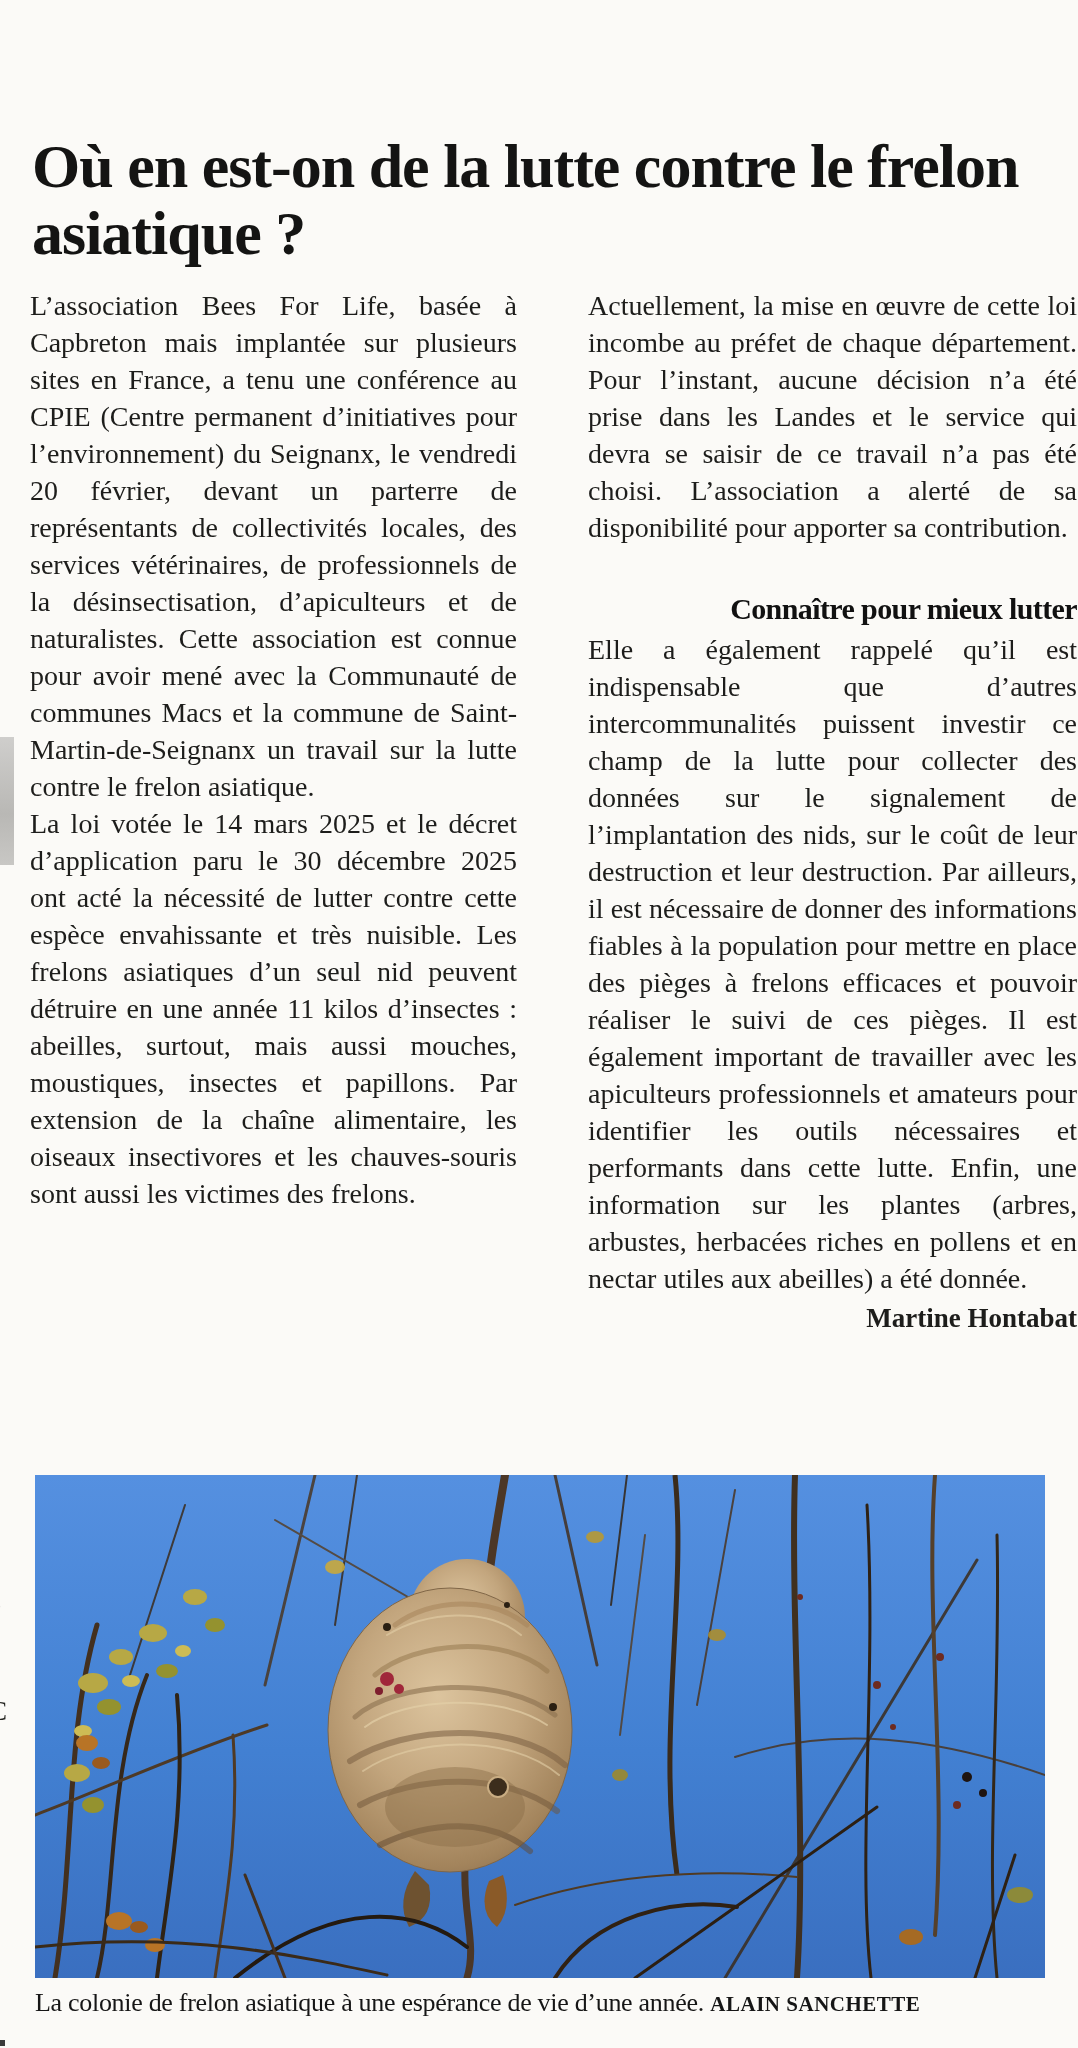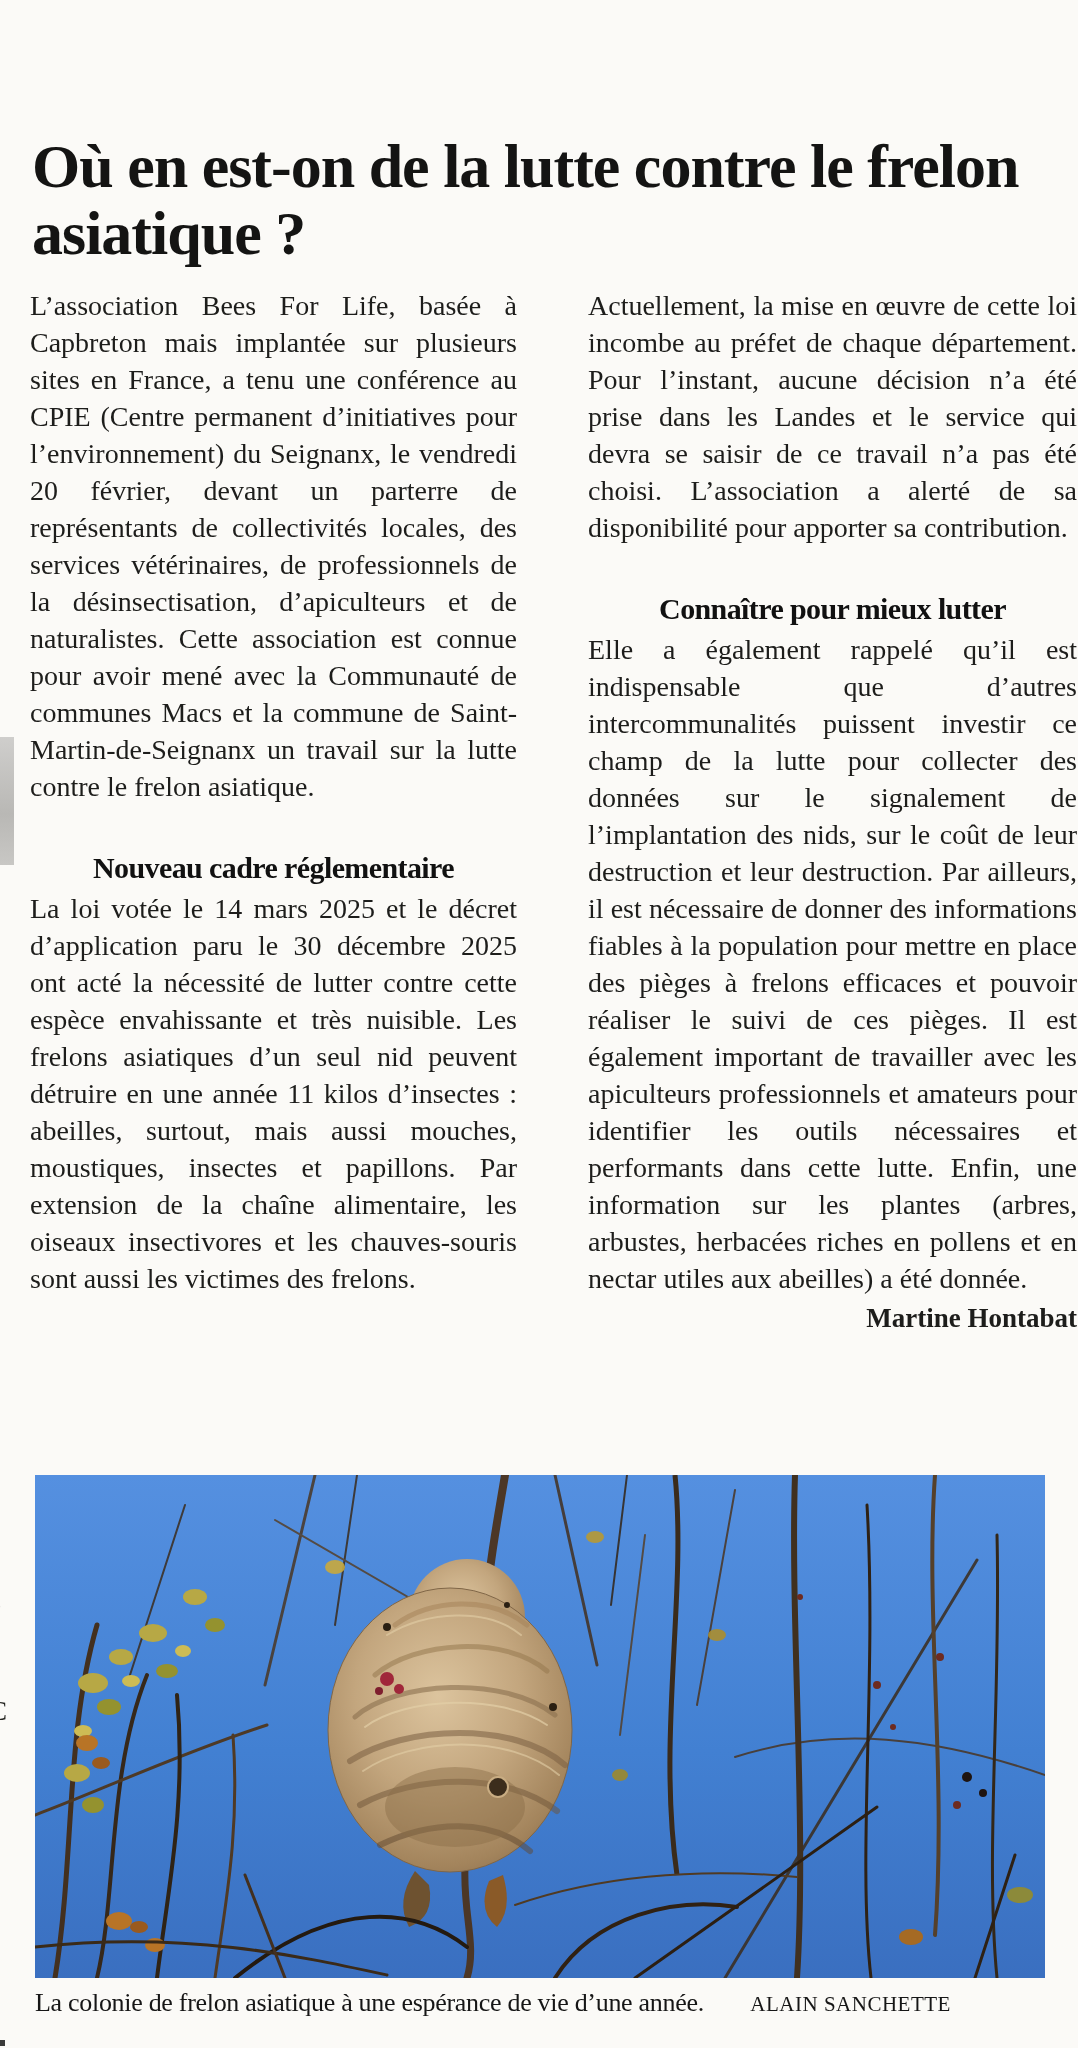--- a/index.html
+++ b/index.html
@@ -20,49 +20,48 @@
   }
   .col{
     position:absolute; top:287px; width:487px;
     font-size:28px; line-height:37px; text-align:justify;
   }
   .col-1{left:30px;}
   .col-2{left:588px; width:489px;}
   .col p{margin:0; text-align:justify;}
   .subhead{
     margin:46px 0 5px 0; font-size:30px; line-height:34px;
-    font-weight:bold; letter-spacing:-0.6px; color:#111; text-align:center;
+    font-weight:bold; letter-spacing:-0.6px; color:#111; text-align:right;
   }
   .byline{margin-top:3px; font-weight:bold; font-size:27px; text-align:right;}
   .photo-figure{position:absolute; left:35px; top:1475px; width:1010px; height:503px; margin:0;}
   .photo-figure svg{display:block; width:1010px; height:503px;}
   .caption{
     position:absolute; left:35px; top:1988px; width:1010px;
     font-size:26px; line-height:30px; color:#161616;
   }
   .caption .cap-bold{font-weight:normal; letter-spacing:-0.3px;}
-  .caption .cap-credit{font-weight:normal; font-size:21px; letter-spacing:0.5px;margin-left:40px;}
+  .caption .cap-credit{font-weight:bold; font-size:21px; letter-spacing:0.5px;}
   .edge-photo-sliver{
     position:absolute; left:0; top:737px; width:14px; height:128px;
     background:linear-gradient(#cfcecc,#b9b8b5 60%,#c8c7c4);
   }
   .frag{position:absolute; left:-11px; font-size:27px; line-height:27px; color:#23231f;}
   .bottom-speck{position:absolute; left:0; top:2040px; width:5px; height:6px; background:#3a3a3a;}
 </style>
 </head>
 <body>
 
 <div class="page">
 
 
   <h1 class="headline">Où en est-on de la lutte contre le frelon asiatique&nbsp;?</h1>
 
   <div class="col col-1">
     <p>L’association Bees For Life, basée à Capbreton mais implantée sur plusieurs sites en France, a tenu une conférence au CPIE (Centre permanent d’initiatives pour l’environnement) du Seignanx, le vendredi 20 février, devant un parterre de représentants de collectivités locales, des services vétérinaires, de professionnels de la désinsectisation, d’apiculteurs et de naturalistes. Cette association est connue pour avoir mené avec la Communauté de communes Macs et la commune de Saint-Martin-de-Seignanx un travail sur la lutte contre le frelon asiatique.</p>
-    <h2 class="subhead">Nouveau cadre réglementaire</h2>
     <p>La loi votée le 14 mars 2025 et le décret d’application paru le 30 décembre 2025 ont acté la nécessité de lutter contre cette espèce envahissante et très nuisible. Les frelons asiatiques d’un seul nid peuvent détruire en une année 11 kilos d’insectes&nbsp;: abeilles, surtout, mais aussi mouches, moustiques, insectes et papillons. Par extension de la chaîne alimentaire, les oiseaux insectivores et les chauves-souris sont aussi les victimes des frelons.</p>
   </div>
 
   <div class="col col-2">
     <p>Actuellement, la mise en œuvre de cette loi incombe au préfet de chaque département. Pour l’instant, aucune décision n’a été prise dans les Landes et le service qui devra se saisir de ce travail n’a pas été choisi. L’association a alerté de sa disponibilité pour apporter sa contribution.</p>
     <h2 class="subhead">Connaître pour mieux lutter</h2>
     <p>Elle a également rappelé qu’il est indispensable que d’autres intercommunalités puissent investir ce champ de la lutte pour collecter des données sur le signalement de l’implantation des nids, sur le coût de leur destruction et leur destruction. Par ailleurs, il est nécessaire de donner des informations fiables à la population pour mettre en place des pièges à frelons efficaces et pouvoir réaliser le suivi de ces pièges. Il est également important de travailler avec les apiculteurs professionnels et amateurs pour identifier les outils nécessaires et performants dans cette lutte. Enfin, une information sur les plantes (arbres, arbustes, herbacées riches en pollens et en nectar utiles aux abeilles) a été donnée.</p>
     <div class="byline">Martine Hontabat</div>
   </div>
 

